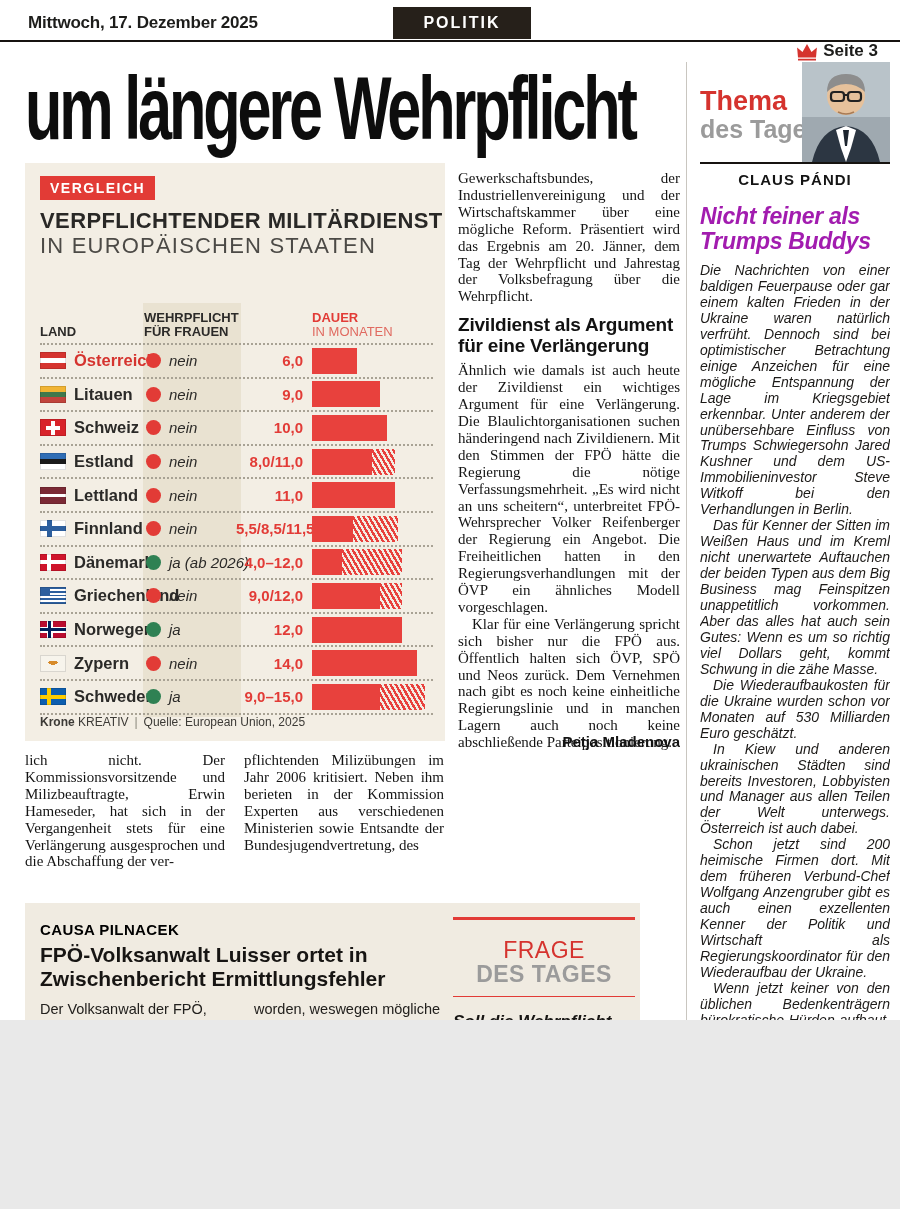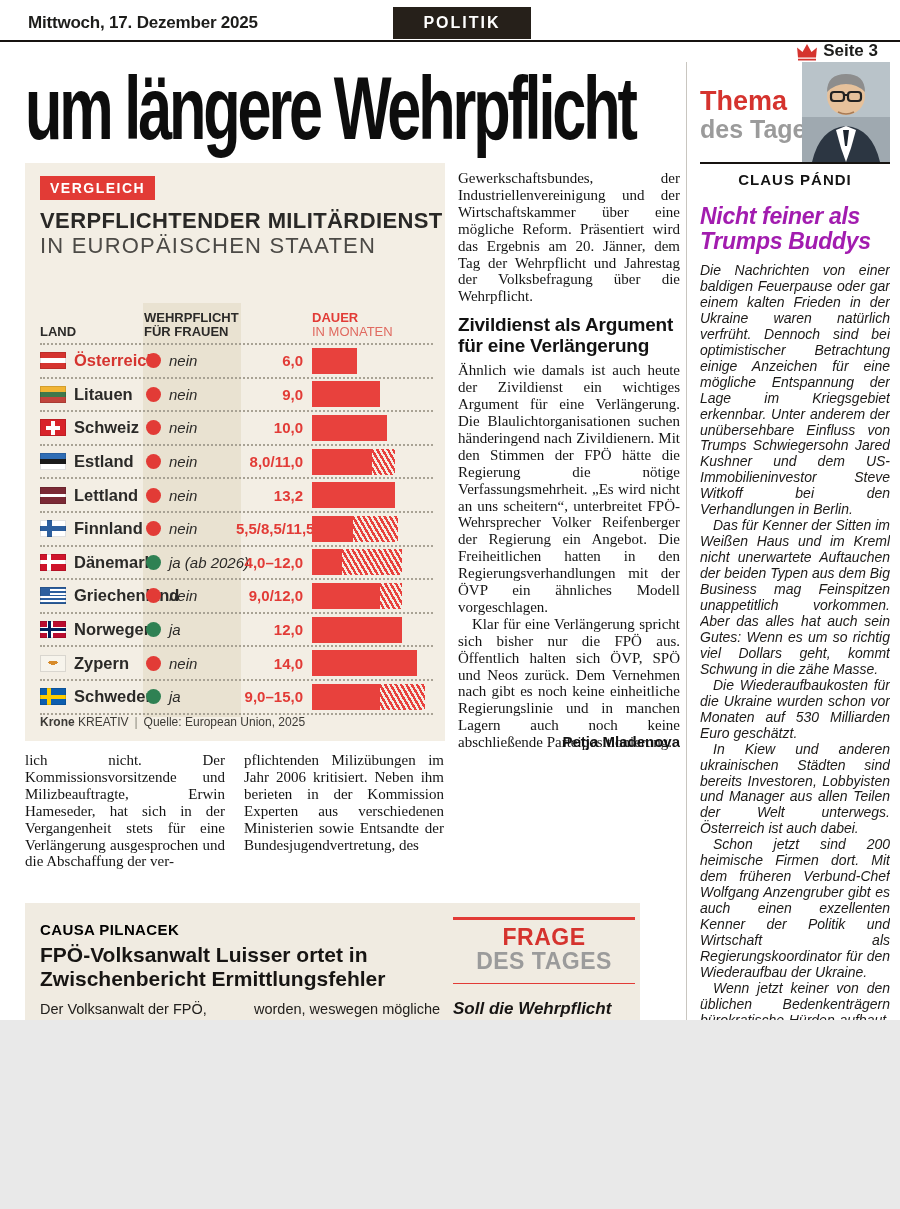--- a/index.html
+++ b/index.html
@@ -97,21 +97,21 @@
   .bottombox{position:absolute;left:25px;top:903px;width:615px;height:293px;background:#f0ebe1;}
   .pk-kicker{position:absolute;left:15px;top:18px;color:#000000;font-weight:bold;font-size:15px;letter-spacing:.4px;}
   .pk-title{position:absolute;left:15px;top:40px;width:420px;font-size:21px;line-height:24px;font-weight:800;color:#171513;}
   .pk-cols{position:absolute;left:15px;top:98px;width:412px;display:flex;gap:17px;}
   .pk-col{width:197px;font-size:14.5px;line-height:17.9px;color:#22201d;text-align:left;}
 
   
   .poll{position:absolute;left:428px;top:14px;width:182px;}
   .poll .rule{height:3px;background:#e23b36;}
   .poll .rule.thin{height:1px;}
-  .poll .t1{margin-top:5px;text-align:center;font-size:23px;font-weight:700;color:#d5332e;letter-spacing:.5px;line-height:24px;}
+  .poll .t1{margin-top:18px;text-align:center;font-size:23px;font-weight:400;color:#d5332e;letter-spacing:.5px;line-height:24px;}
   .poll .t2{text-align:center;font-size:23px;font-weight:800;color:#9b9b9b;letter-spacing:.5px;line-height:25px;margin-bottom:9px;}
   .poll .q{margin-top:14px;font-size:17px;line-height:21px;font-weight:bold;font-style:italic;color:#171513;}
   .pollbar{position:relative;height:33px;background:#c3c3c3;margin-top:8px;}
   .pollbar .fill{position:absolute;left:0;top:0;bottom:0;}
   .pollbar .fill.green{background:#0e8a68;}
   .pollbar .fill.red{background:#e8413d;}
   .pollbar .lbl{position:absolute;left:8px;top:0;line-height:33px;color:#fff;font-weight:bold;font-size:19px;}
   .pollbar .pct{position:absolute;right:8px;top:0;line-height:33px;color:#fff;font-weight:800;font-size:23px;}
   .poll .f1{margin-top:16px;font-size:12.5px;font-weight:bold;color:#22201d;}
   .poll .f2{font-size:12.5px;color:#22201d;margin-top:2px;}
@@ -229,21 +229,21 @@
         </div>
         <div class="crow">
           <div class="c-land">
             <span class="flag lv"></span>
             <span class="cname">Lettland</span>
           </div>
           <div class="c-frauen">
             <span class="dot nein"></span>
             <span class="jn">nein</span>
           </div>
-          <div class="c-val">13,2</div>
+          <div class="c-val">11,0</div>
           <div class="c-bar">
             <span class="solid" style="width:82.5px"></span>
           </div>
         </div>
         <div class="crow">
           <div class="c-land">
             <span class="flag fi"></span>
             <span class="cname">Finnland</span>
           </div>
           <div class="c-frauen">

